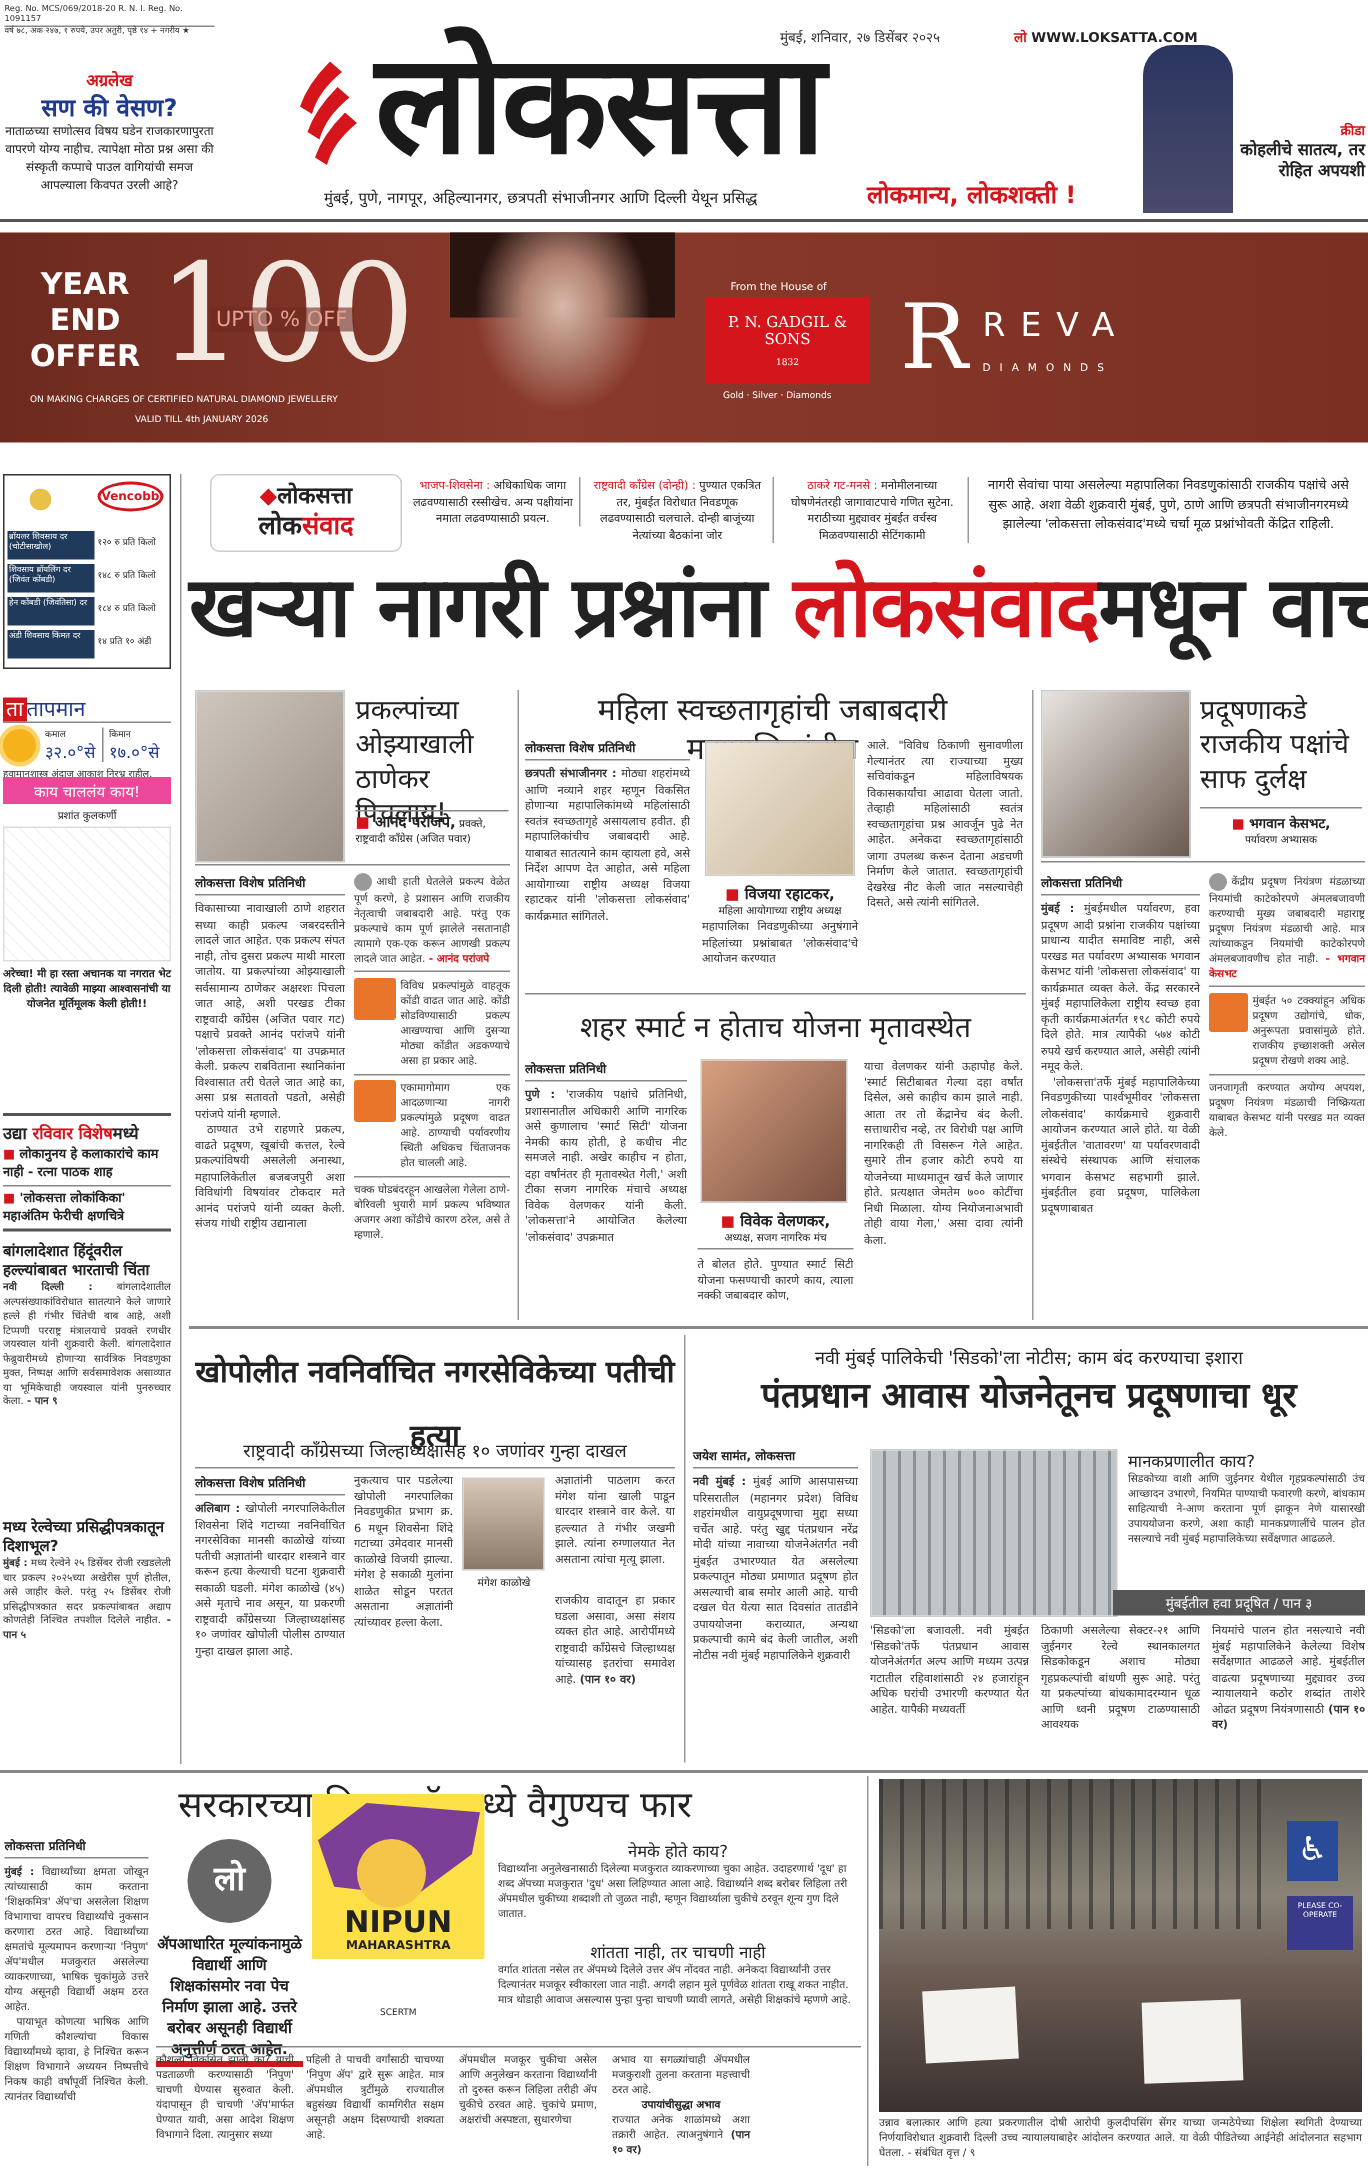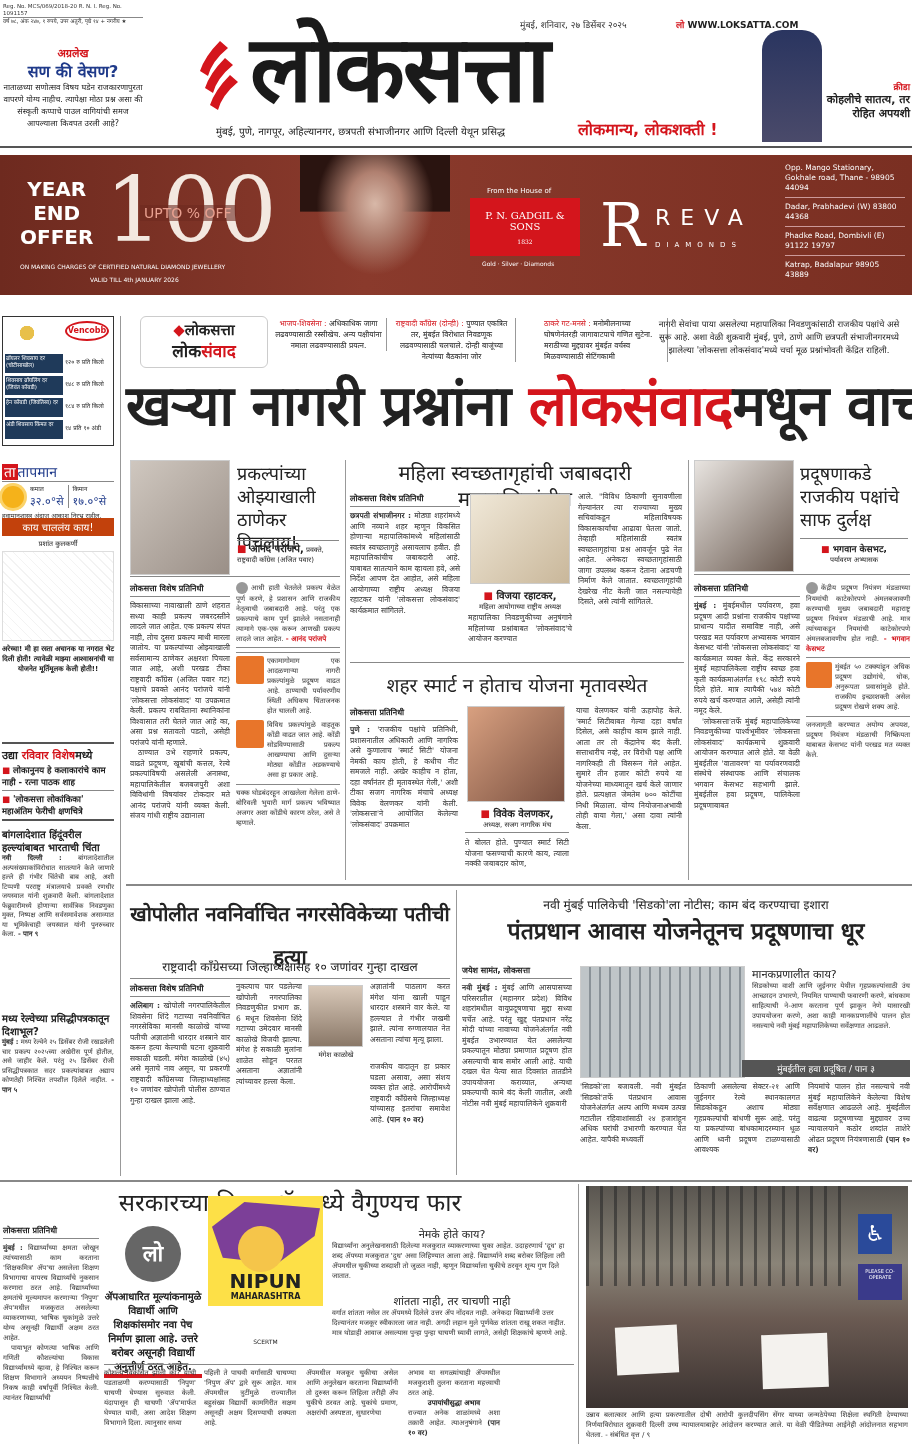--- a/index.html
+++ b/index.html
@@ -66,26 +66,20 @@
   <div class="abs" style="left:300px;top:0;width:150px;height:140px;background:radial-gradient(ellipse at 50% 35%,#d8b8a8 0,#b08070 25%,transparent 55%),linear-gradient(180deg,#2a1410 0,#2a1410 40%,transparent 41%)"></div>
   <div class="abs" style="left:487px;top:32px;font-size:7px">From the House of</div>
   <div class="abs" style="left:470px;top:43px;width:110px;height:58px;background:#d4151c;text-align:center;font-family:'DejaVu Serif',serif">
     <div style="font-size:10px;margin-top:12px">P. N. GADGIL &amp; SONS</div>
     <div style="font-size:6px;margin-top:6px">1832</div>
   </div>
   <div class="abs" style="left:482px;top:105px;font-size:6px">Gold · Silver · Diamonds</div>
   <div class="abs" style="left:600px;top:35px;font-size:60px;font-family:'DejaVu Serif',serif;line-height:70px">R</div>
   <div class="abs" style="left:655px;top:50px;font-size:22px;letter-spacing:10px">REVA</div>
   <div class="abs" style="left:655px;top:86px;font-size:7px;letter-spacing:6px">DIAMONDS</div>
-  <div class="abs" style="left:785px;top:8px;width:120px;font-size:7.5px;line-height:10px">
-    <div style="border-bottom:1px solid #c99;padding-bottom:4px;margin-bottom:4px">Opp. Mango Stationary, Gokhale road, Thane - 98905 44094</div>
-    <div style="border-bottom:1px solid #c99;padding-bottom:4px;margin-bottom:4px">Dadar, Prabhadevi (W) 83800 44368</div>
-    <div style="border-bottom:1px solid #c99;padding-bottom:4px;margin-bottom:4px">Phadke Road, Dombivli (E) 91122 19797</div>
-    <div>Katrap, Badalapur 98905 43889</div>
-  </div>
 </div>
 
 <div class="abs" style="left:2px;top:316px;width:112px;height:130px;border:1px solid #333">
   <div class="abs" style="left:62px;top:4px;width:44px;height:20px;border:2px solid #d4151c;border-radius:50%;font-size:8px;font-weight:bold;color:#d4151c;text-align:center;line-height:16px">Vencobb</div>
   <div class="abs" style="left:4px;top:4px;width:40px;height:24px;background:radial-gradient(circle,#e8c04a 30%,transparent 32%)"></div>
   <div class="abs" style="left:2px;top:37px;width:106px">
     <div style="display:flex;height:19px;margin-bottom:3px;font-size:5.5px;line-height:7px">
         <div style="width:58px;background:#1f3a5a;color:#fff;padding:1px">ब्रॉयलर शिवसाय दर (चोटीसाखोल)</div>
         <div style="flex:1;font-size:6px;padding:4px 2px">१२० रु प्रति किलो</div>
       </div>
@@ -114,21 +108,21 @@
       </div>
     <div style="margin-left:4px">
         <div style="font-size:6px">किमान</div>
         <div style="font-size:11px;color:#1f3a8a">१७.०°से</div>
       </div>
   </div>
   <div class="small" style="font-size:6.5px;margin-top:4px">हवामानशास्त्र अंदाज आकाश निरभ्र राहील.</div>
 </div>
 
 <div class="abs" style="left:2px;top:518px;width:112px">
-  <div style="background:#c2410c;color:#fff;font-size:10px;text-align:center;padding:2px">काय चाललंय काय!</div>
+  <div style="background:#ec4899;color:#fff;font-size:10px;text-align:center;padding:2px">काय चाललंय काय!</div>
   <div style="font-size:7px;text-align:center;margin:3px 0">प्रशांत कुलकर्णी</div>
   <div style="height:90px;border:1px solid #ddd;background:repeating-linear-gradient(45deg,#fff,#fff 6px,#f3f3f3 6px,#f3f3f3 7px)"></div>
   <div style="font-size:7px;line-height:10px;text-align:center;font-weight:bold;margin-top:3px">अरेच्चा! मी हा रस्ता अचानक या नगरात भेट दिली होती! त्यावेळी माझ्या आश्वासनांची या योजनेत मूर्तिमूलक केली होती!!</div>
 </div>
 
 <div class="abs" style="left:2px;top:742px;width:112px;border-top:2px solid #555;padding-top:3px">
   <div style="font-size:11px;font-weight:bold"><span>उद्या</span> <span class="red">रविवार विशेष</span><span>मध्ये</span></div>
   <div class="bullet" style="font-size:8.5px;line-height:12px;font-weight:bold;border-bottom:1px solid #888;padding:2px 0">लोकानुनय हे कलाकारांचे काम नाही - रत्ना पाठक शाह</div>
   <div class="bullet" style="font-size:8.5px;line-height:12px;font-weight:bold;border-bottom:2px solid #555;padding:2px 0">'लोकसत्ता लोकांकिका' महाअंतिम फेरीची क्षणचित्रे</div>
 </div>
@@ -146,21 +140,21 @@
 <div class="abs" style="left:140px;top:316px;width:128px;height:52px;border:1px solid #ccc;border-radius:6px;text-align:center">
   <div style="font-size:15px;font-weight:bold;line-height:20px;margin-top:3px"><span class="red">◆</span><span>लोकसत्ता</span></div>
   <div style="font-size:17px;font-weight:bold;line-height:22px"><span>लोक</span><span class="red">संवाद</span></div>
 </div>
 <div class="abs" style="left:275px;top:318px;width:112px;text-align:center;font-size:7.5px;line-height:11px;border-right:1px solid #999;padding-right:4px">
   <span class="red">भाजप-शिवसेना :</span> <span>अधिकाधिक जागा लढवण्यासाठी रस्सीखेच. अन्य पक्षीयांना नमाता लढवण्यासाठी प्रयत्न.</span>
 </div>
 <div class="abs" style="left:392px;top:318px;width:124px;text-align:center;font-size:7.5px;line-height:11px;border-right:1px solid #999;padding-right:4px">
   <span class="red">राष्ट्रवादी काँग्रेस (दोन्ही) :</span> <span>पुण्यात एकत्रित तर, मुंबईत विरोधात निवडणूक लढवण्यासाठी चलचाले. दोन्ही बाजूंच्या नेत्यांच्या बैठकांना जोर</span>
 </div>
-<div class="abs" style="left:544px;top:318px;width:124px;font-size:7.5px;line-height:11px;border-right:1px solid #999;padding-right:4px">
+<div class="abs" style="left:522px;top:318px;width:124px;text-align:center;font-size:7.5px;line-height:11px;border-right:1px solid #999;padding-right:4px">
   <span class="red">ठाकरे गट-मनसे :</span> <span>मनोमीलनाच्या घोषणेनंतरही जागावाटपाचे गणित सुटेना. मराठीच्या मुद्द्यावर मुंबईत वर्चस्व मिळवण्यासाठी सेटिंगकामी</span>
 </div>
 <div class="abs" style="left:652px;top:318px;width:254px;text-align:center;font-size:8.5px;line-height:13px">नागरी सेवांचा पाया असलेल्या महापालिका निवडणुकांसाठी राजकीय पक्षांचे असे सुरू आहे. अशा वेळी शुक्रवारी मुंबई, पुणे, ठाणे आणि छत्रपती संभाजीनगरमध्ये झालेल्या 'लोकसत्ता लोकसंवाद'मध्ये चर्चा मूळ प्रश्नांभोवती केंद्रित राहिली.</div>
 
 <div class="abs" style="left:126px;top:376px;width:786px;font-size:56px;line-height:60px;font-weight:bold;white-space:nowrap;letter-spacing:-1px">
   <span>खऱ्या नागरी प्रश्नांना</span> <span class="red">लोकसंवाद</span><span>मधून वाचा</span>
 </div>
 
 <div class="abs photo" style="left:130px;top:460px;width:100px;height:115px"></div>
 <div class="abs" style="left:237px;top:462px;width:102px;font-size:18px;line-height:23px;color:#222">प्रकल्पांच्या ओझ्याखाली ठाणेकर पिचलाय!</div>
@@ -168,27 +162,27 @@
   <span class="bullet" style="font-size:10px;font-weight:bold">आनंद परांजपे,</span> <span>प्रवक्ते, राष्ट्रवादी काँग्रेस (अजित पवार)</span>
 </div>
 <div class="rule" style="left:130px;top:576px;width:210px;height:1px;background:#888"></div>
 <div class="abs" style="left:130px;top:582px;width:100px">
   <div class="kicker">लोकसत्ता विशेष प्रतिनिधी</div>
   <div class="body-txt" style="margin-top:4px"><span>विकासाच्या नावाखाली ठाणे शहरात सध्या काही प्रकल्प जबरदस्तीने लादले जात आहेत. एक प्रकल्प संपत नाही, तोच दुसरा प्रकल्प माथी मारला जातोय. या प्रकल्पांच्या ओझ्याखाली सर्वसामान्य ठाणेकर अक्षरशः पिचला जात आहे, अशी परखड टीका राष्ट्रवादी काँग्रेस (अजित पवार गट) पक्षाचे प्रवक्ते आनंद परांजपे यांनी 'लोकसत्ता लोकसंवाद' या उपक्रमात केली. प्रकल्प राबविताना स्थानिकांना विश्वासात तरी घेतले जात आहे का, असा प्रश्न सतावतो पडतो, असेही परांजपे यांनी म्हणाले.</span></div>
   <div class="body-txt" style="text-indent:8px">ठाण्यात उभे राहणारे प्रकल्प, वाढते प्रदूषण, खूबांची कत्तल, रेल्वे प्रकल्पांविषयी असलेली अनास्था, महापालिकेतील बजबजपुरी अशा विविधांगी विषयांवर टोकदार मते आनंद परांजपे यांनी व्यक्त केली. संजय गांधी राष्ट्रीय उद्यानाला</div>
 </div>
 <div class="abs" style="left:236px;top:582px;width:104px">
   <div class="body-txt" style="font-size:7px;line-height:10px;border-bottom:1px solid #888;padding-bottom:3px"><span style="display:inline-block;width:12px;height:12px;border-radius:50%;background:#999;vertical-align:middle;margin-right:3px"></span><span>आधी हाती घेतलेले प्रकल्प वेळेत पूर्ण करणे, हे प्रशासन आणि राजकीय नेतृत्वाची जबाबदारी आहे. परंतु एक प्रकल्पाचे काम पूर्ण झालेले नसतानाही त्यामागे एक-एक करून आणखी प्रकल्प लादले जात आहेत.</span> <span class="red" style="font-weight:bold">- आनंद परांजपे</span></div>
+  <div style="margin-top:4px;display:flex;gap:3px">
+      <div class="icon-box" style="width:28px;height:28px;flex:none"></div>
+      <div class="body-txt" style="font-size:7px;line-height:10px">विविध प्रकल्पांमुळे वाहतूक कोंडी वाढत जात आहे. कोंडी सोडविण्यासाठी प्रकल्प आखण्याचा आणि दुसऱ्या मोठ्या कोंडीत अडकण्याचे असा हा प्रकार आहे.</div>
+    </div>
   <div style="margin-top:4px;display:flex;gap:3px;border-top:1px solid #888;padding-top:3px">
       <div class="icon-box" style="width:28px;height:28px;flex:none"></div>
       <div class="body-txt" style="font-size:7px;line-height:10px">एकामागोमाग एक आदळणाऱ्या नागरी प्रकल्पांमुळे प्रदूषण वाढत आहे. ठाण्याची पर्यावरणीय स्थिती अधिकच चिंताजनक होत चालली आहे.</div>
-    </div>
-  <div style="margin-top:4px;display:flex;gap:3px">
-      <div class="icon-box" style="width:28px;height:28px;flex:none"></div>
-      <div class="body-txt" style="font-size:7px;line-height:10px">विविध प्रकल्पांमुळे वाहतूक कोंडी वाढत जात आहे. कोंडी सोडविण्यासाठी प्रकल्प आखण्याचा आणि दुसऱ्या मोठ्या कोंडीत अडकण्याचे असा हा प्रकार आहे.</div>
     </div>
   <div class="body-txt" style="font-size:7px;line-height:10px;border-top:1px solid #888;padding-top:3px;margin-top:4px">चक्क घोडबंदरहून आखलेला गेलेला ठाणे-बोरिवली भुयारी मार्ग प्रकल्प भविष्यात अजगर अशा कोंडीचे कारण ठरेल, असे ते म्हणाले.</div>
 </div>
 <div class="rule" style="left:345px;top:460px;width:1px;height:420px;background:#999"></div>
 
 <div class="abs" style="left:350px;top:460px;width:330px;font-size:20px;line-height:26px;text-align:center;color:#222">महिला स्वच्छतागृहांची जबाबदारी महापालिकांचीच</div>
 <div class="abs" style="left:350px;top:492px;width:110px">
   <div class="kicker">लोकसत्ता विशेष प्रतिनिधी</div>
   <div class="body-txt" style="margin-top:4px"><b>छत्रपती संभाजीनगर :</b> <span>मोठ्या शहरांमध्ये आणि नव्याने शहर म्हणून विकसित होणाऱ्या महापालिकांमध्ये महिलांसाठी स्वतंत्र स्वच्छतागृहे असायलाच हवीत. ही महापालिकांचीच जबाबदारी आहे. याबाबत सातत्याने काम व्हायला हवे, असे निर्देश आपण देत आहोत, असे महिला आयोगाच्या राष्ट्रीय अध्यक्ष विजया रहाटकर यांनी 'लोकसत्ता लोकसंवाद' कार्यक्रमात सांगितले.</span></div>
 </div>

